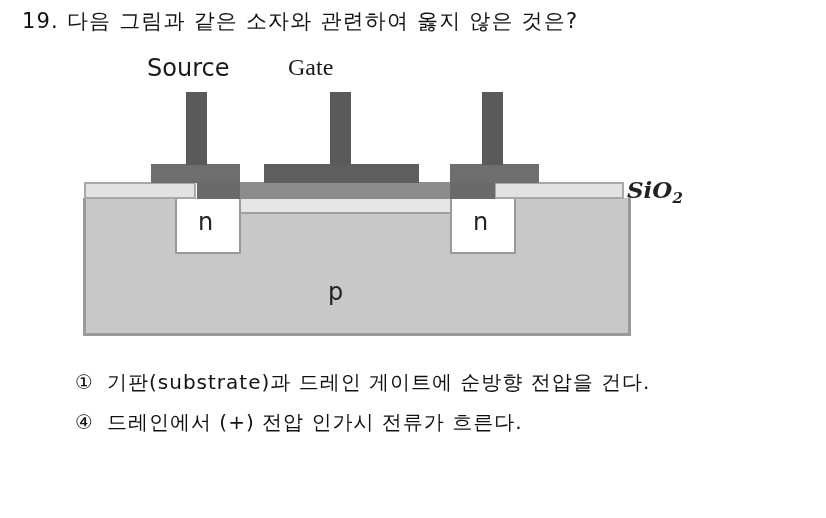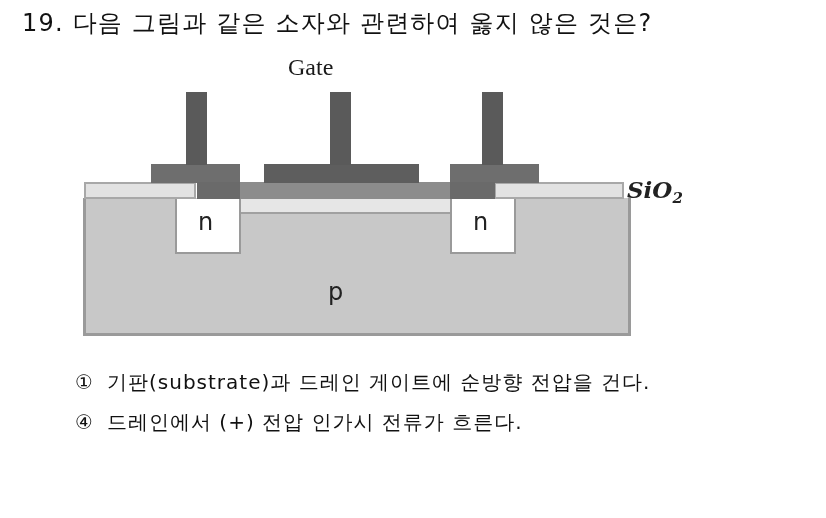--- a/index.html
+++ b/index.html
@@ -1,18 +1,18 @@
 <!DOCTYPE html>
 <html><head>
 <meta charset="utf-8">
 <style>
   html, body { margin: 0; padding: 0; background: #ffffff; }
   body { width: 826px; height: 518px; position: relative; overflow: hidden;
          font-family: "DejaVu Sans", "Liberation Sans", sans-serif; color: #111; }
-  .question-title { position: absolute; left: 22px; top: 7px; font-size: 24px; letter-spacing: 1.2px;
+  .question-title { position: absolute; left: 22px; top: 7px; font-size: 21px; letter-spacing: 1.2px;
                     white-space: nowrap; }
   .diagram { position: absolute; left: 0; top: 0; width: 826px; height: 345px; }
   .blk { position: absolute; box-sizing: border-box; }
   .term-label { position: absolute; font-family: "DejaVu Sans", sans-serif; font-size: 24px; color: #1a1a1a;
                 top: 54px; white-space: nowrap; }
   .region-label { position: absolute; font-family: "DejaVu Sans", sans-serif; font-size: 24px; color: #222; }
   .sio2-label { position: absolute; left: 627px; top: 176px; font-family: "DejaVu Serif", serif;
                 font-style: italic; font-size: 23px; color: #222; white-space: nowrap; font-weight: bold; }
   .sio2-label sub { font-size: 15px; font-style: italic; vertical-align: -5px; }
   .options { position: absolute; left: 75px; top: 362px; }
@@ -22,20 +22,21 @@
 </head>
 <body>
 
 <div class="question-title">
   <span>19.</span>
   <span>다음 그림과 같은 소자와 관련하여 옳지 않은 것은?</span>
 </div>
 
 <div class="diagram">
 
+  <div class="term-label" style="left:147px;">Source</div>
   <div class="term-label" style="left:288px;font-family:Liberation Serif, serif;">Gate</div>
 
   <div class="blk" style="left:83px; top:198px; width:548px; height:138px; background:#c8c8c8; border:3px solid #9a9a9a; border-top:none;"></div>
 
   <div class="blk" style="left:84px; top:182px; width:112px; height:17px; background:#e2e2e2; border:2px solid #a8a8a8;"></div>
   <div class="blk" style="left:494px; top:182px; width:130px; height:17px; background:#e2e2e2; border:2px solid #a8a8a8;"></div>
 
   <div class="blk" style="left:238px; top:182px; width:214px; height:17px; background:#8c8c8c;"></div>
 
   <div class="blk" style="left:240px; top:199px; width:212px; height:15px; background:#e6e6e6; border-bottom:2px solid #a0a0a0;"></div>

